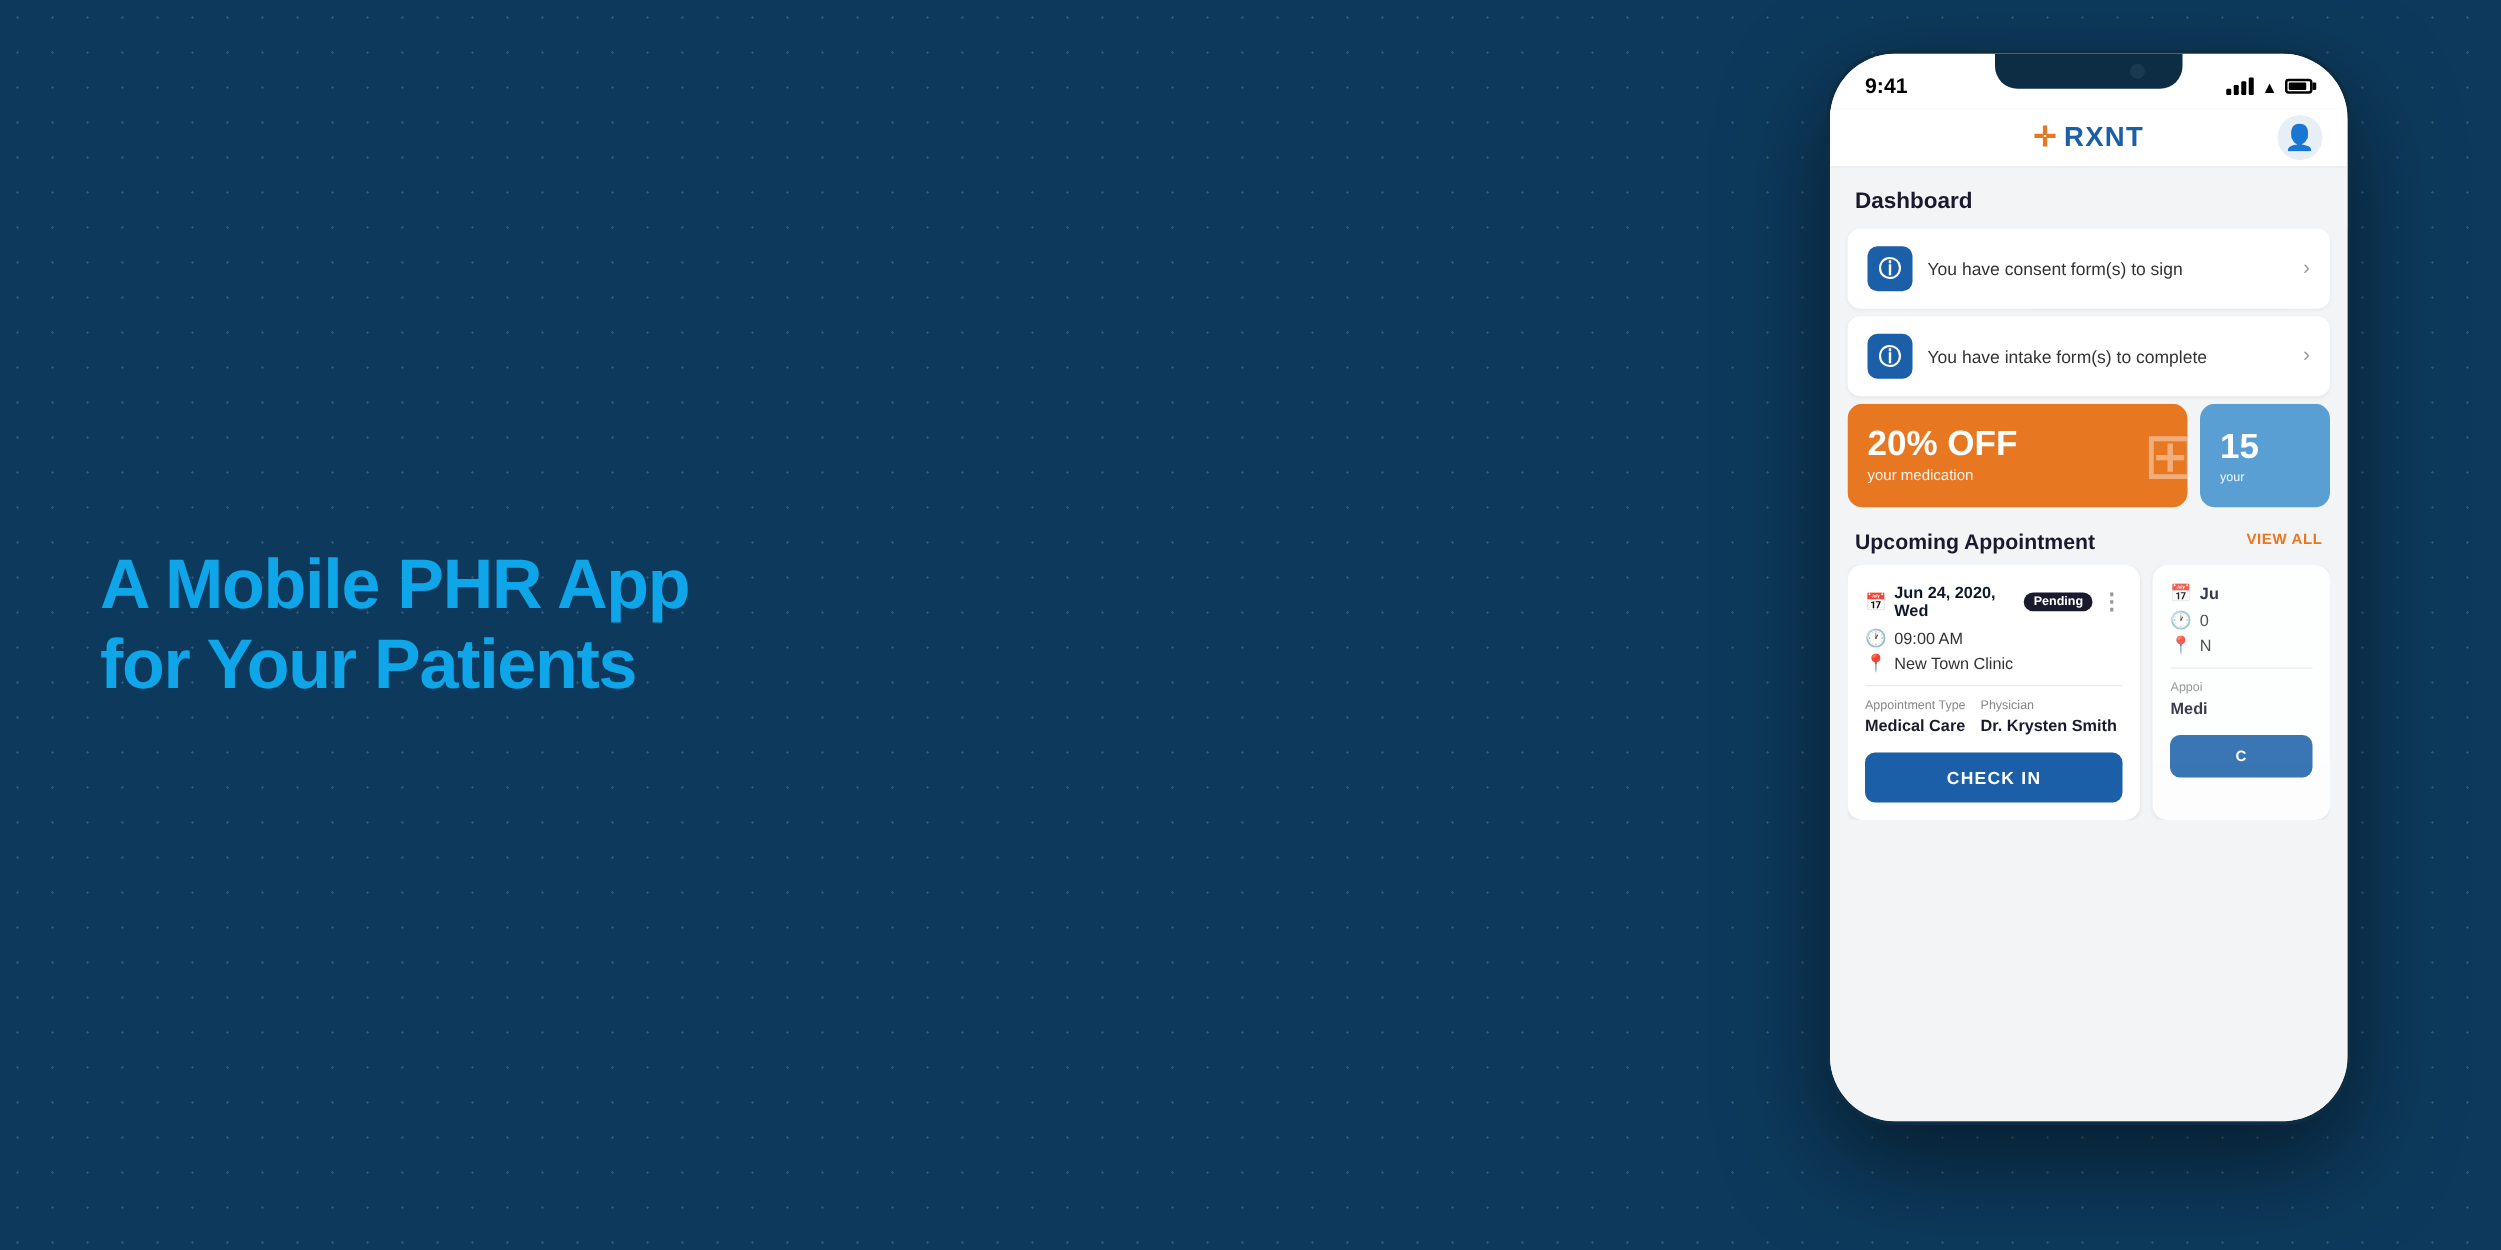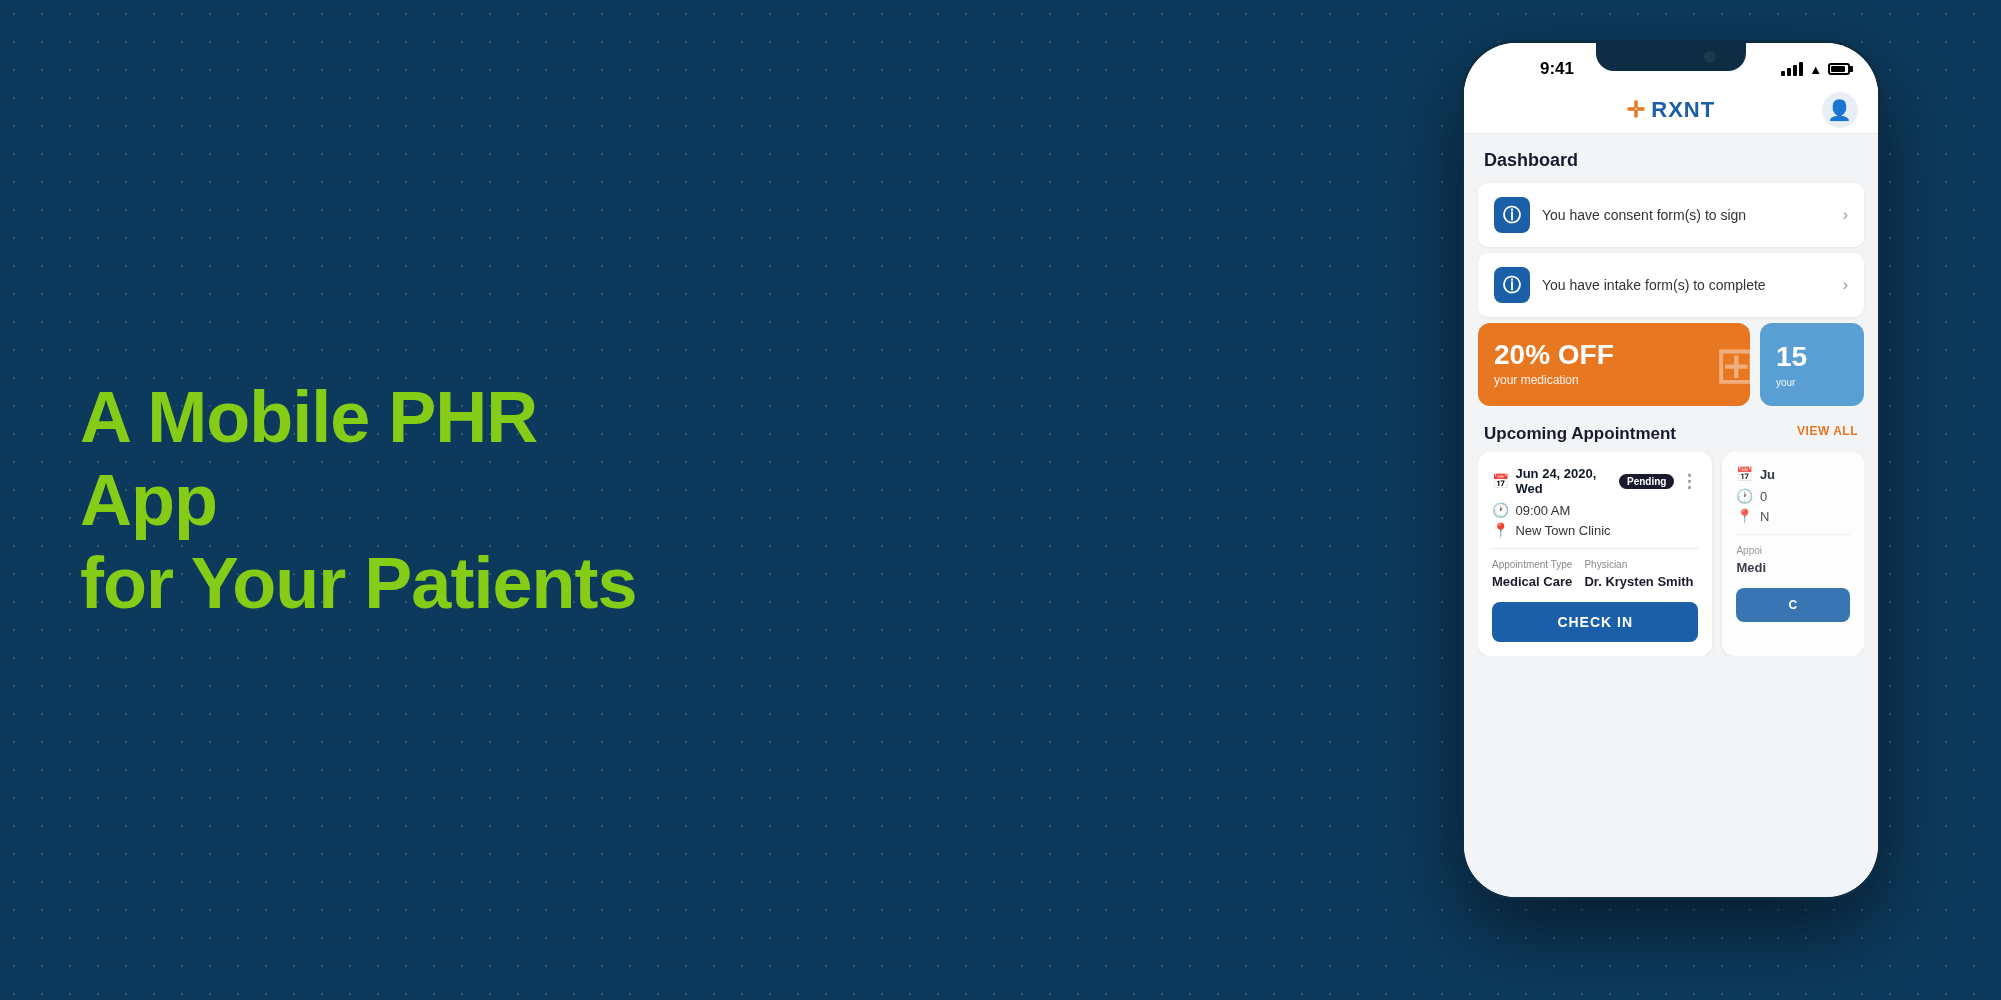--- a/index.html
+++ b/index.html
@@ -24,23 +24,23 @@
     
     .left-panel {
       position: absolute;
       left: 80px;
       top: 50%;
       transform: translateY(-50%);
       width: 600px;
     }
 
     .hero-title {
-      font-size: 72px;
-      font-weight: 700;
-      color: #84cc16;
+      font-size: 56px;
+      font-weight: 700;
+      color: #0ea5e9;
       line-height: 1.15;
       letter-spacing: -1px;
     }
 
     
     .phone-wrapper {
       position: absolute;
       right: 50px;
       top: -20px;
       width: 560px;
@@ -77,21 +77,20 @@
       justify-content: space-between;
       align-items: center;
       padding: 12px 28px 4px 28px;
       height: 44px;
     }
 
     .status-time {
       font-size: 17px;
       font-weight: 600;
       color: #000;
-      margin-left: 48px;
     }
 
     .status-icons {
       display: flex;
       gap: 6px;
       align-items: center;
     }
 
     .signal-bars {
       display: flex;

